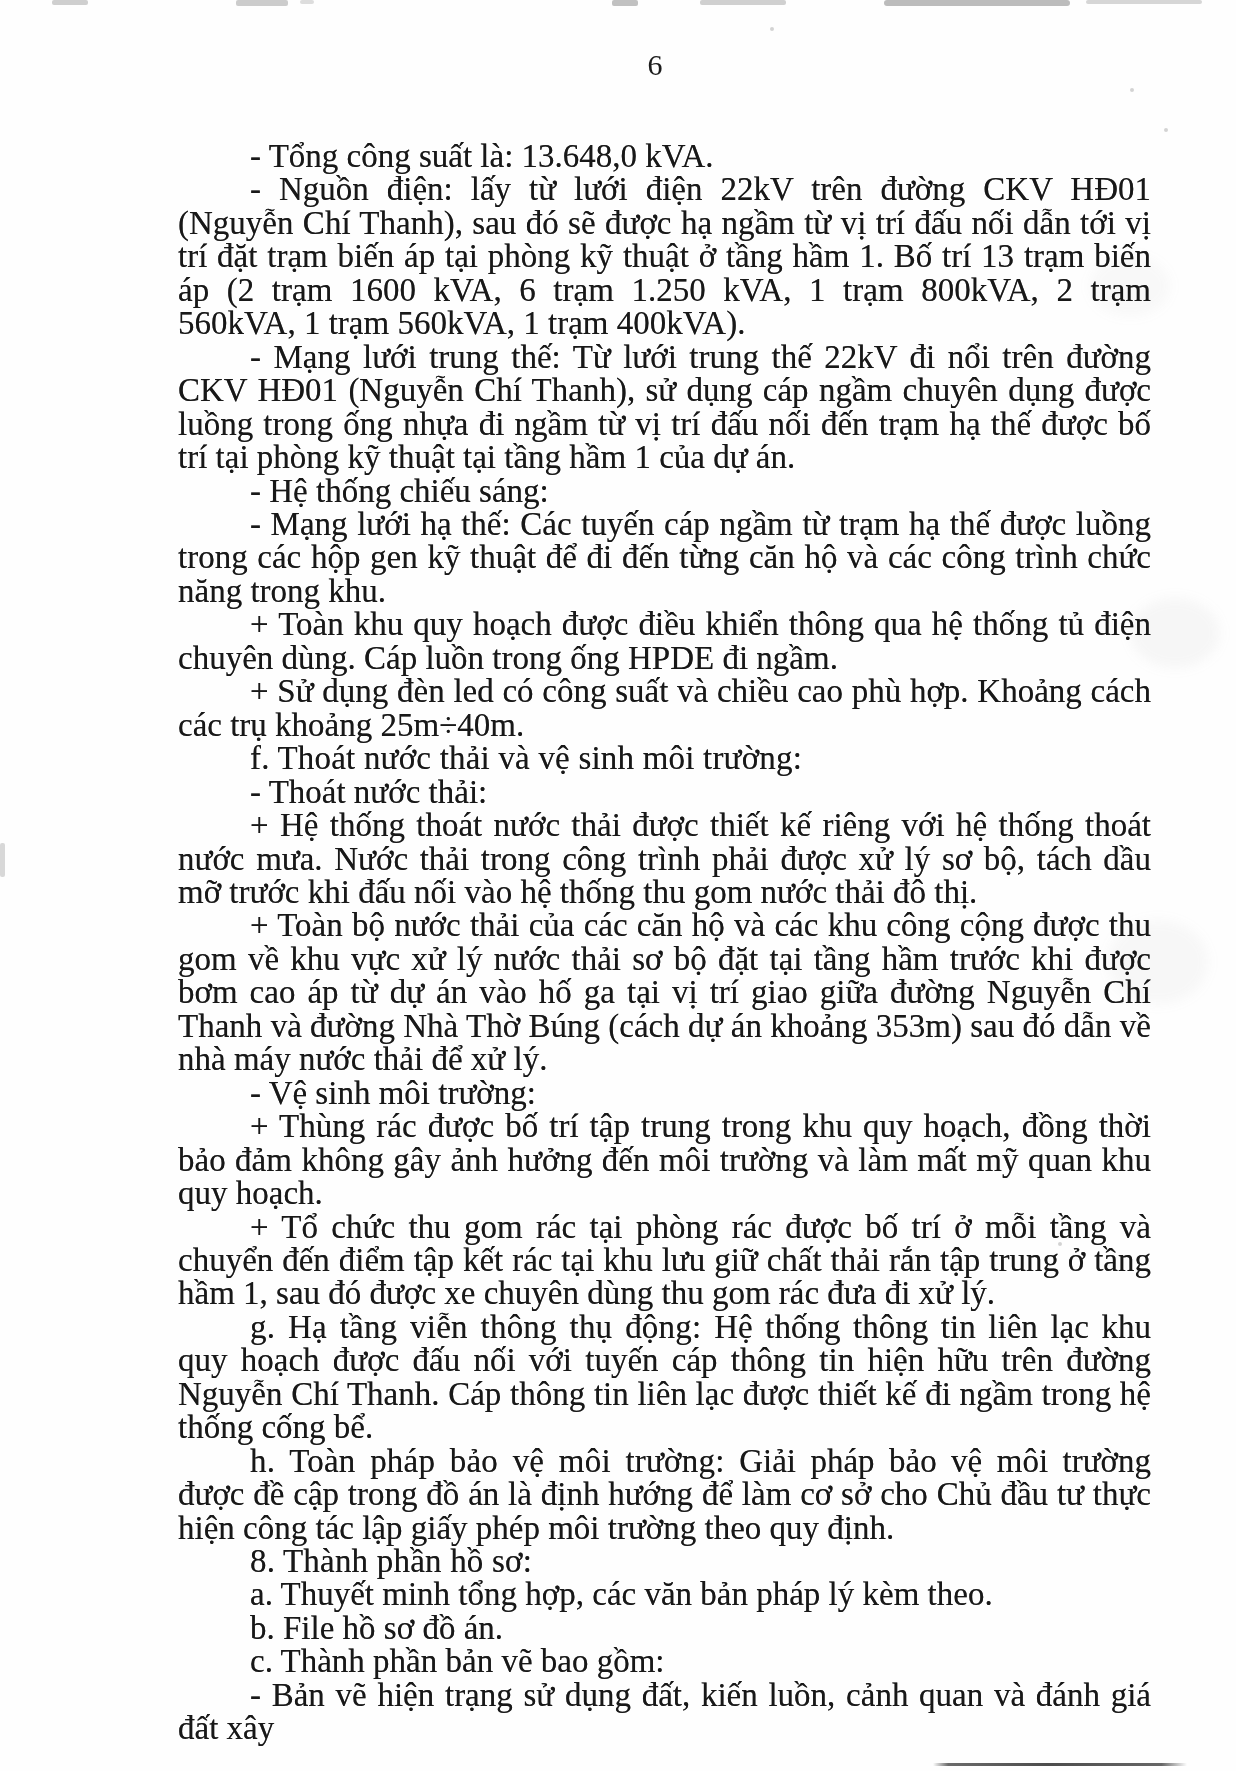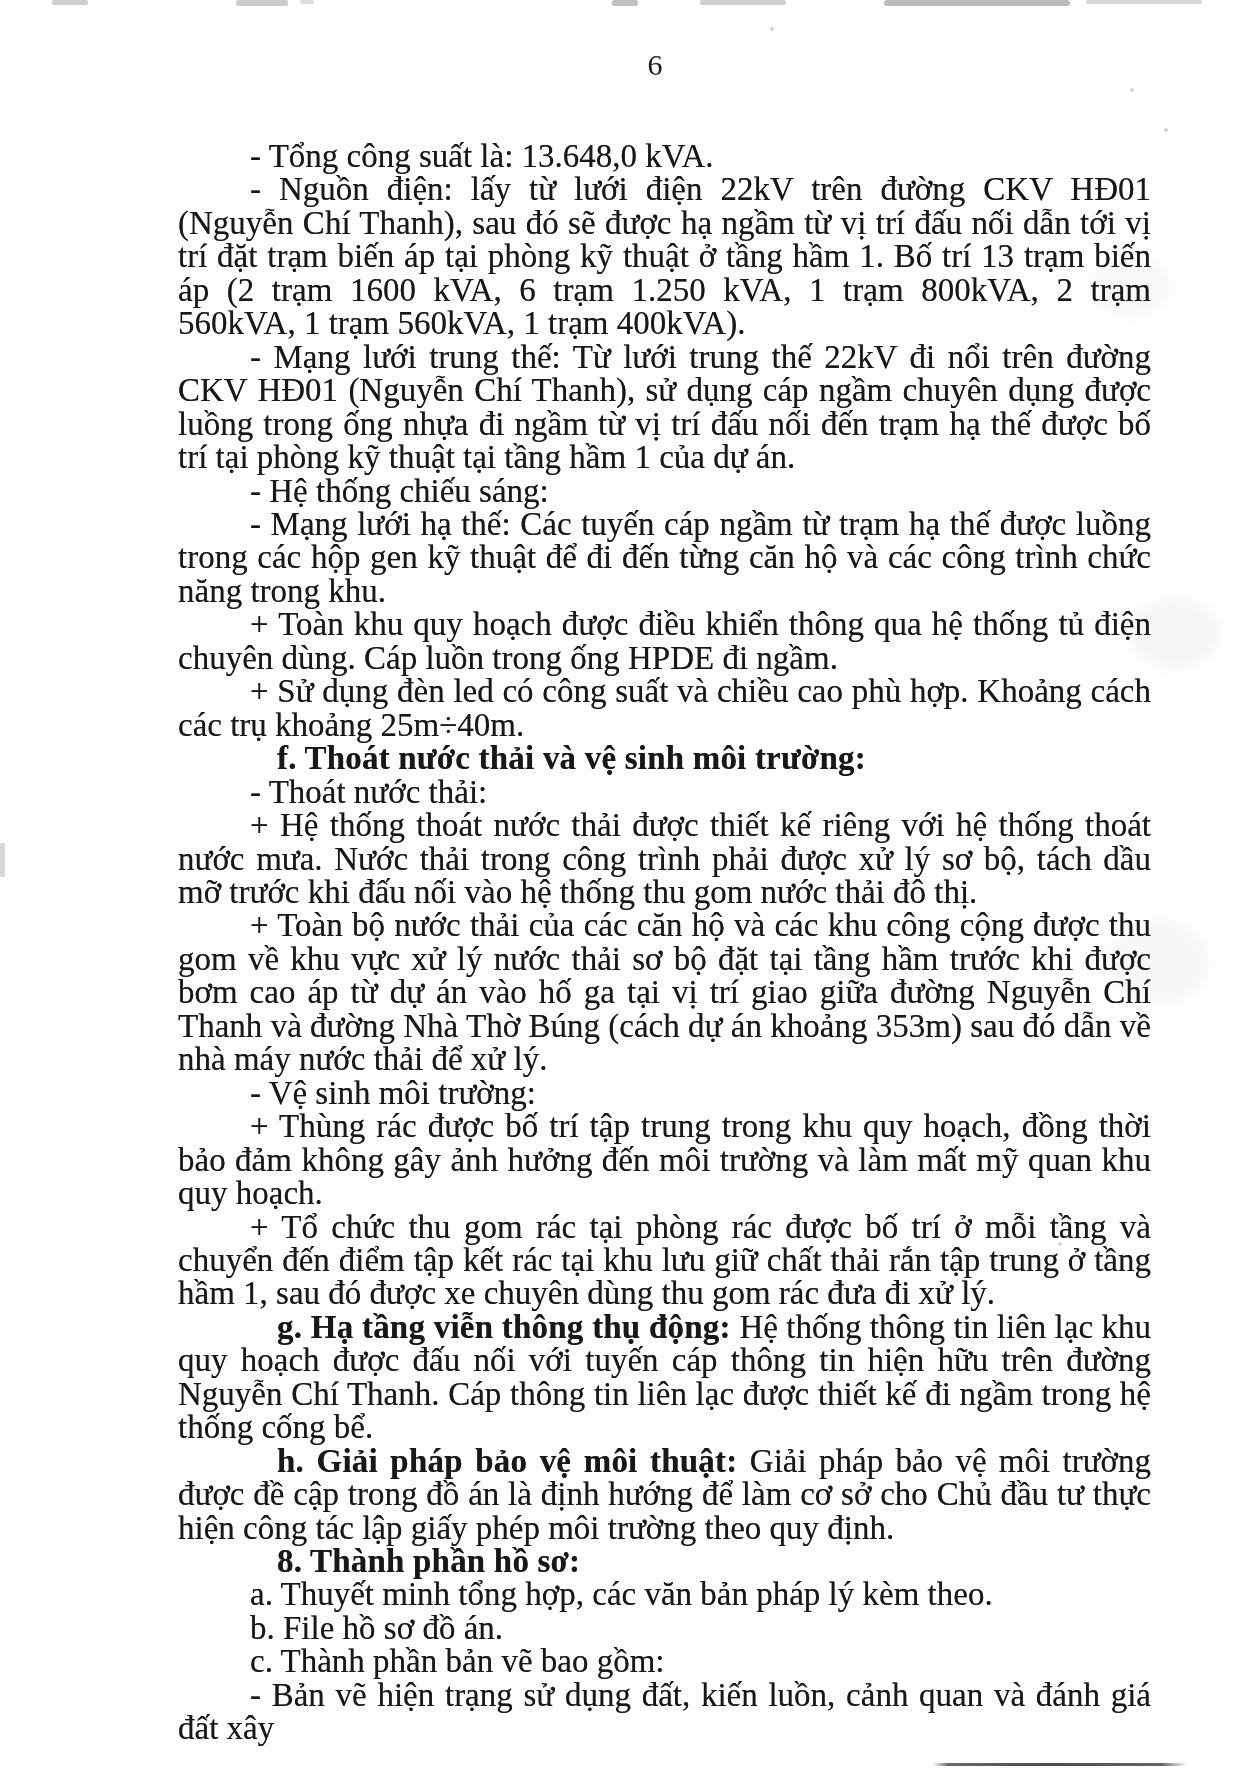--- a/index.html
+++ b/index.html
@@ -15,21 +15,21 @@
     position:absolute;top:48px;left:605px;width:100px;
     text-align:center;font-size:30px;line-height:34px;color:#1b1b1b;
   }
   .doc-body{
     position:absolute;left:178px;top:140px;width:973px;
     font-size:33px;line-height:33.45px;
     text-align:justify;
     text-shadow:0 0 0.5px rgba(25,25,25,.65);
   }
   .para{margin:0;text-indent:72px;}
-  .para .lead{font-weight:bold;letter-spacing:.2px;margin-left:27px;}
+  .para .lead{font-weight:normal;letter-spacing:.2px;}
   
   .art{position:absolute;pointer-events:none;}
   .a-top1{left:52px;top:0;width:36px;height:5px;background:rgba(150,150,150,.45);border-radius:2px;}
   .a-top2{left:236px;top:0;width:52px;height:6px;background:rgba(130,130,130,.40);border-radius:2px;}
   .a-top3{left:300px;top:0;width:14px;height:4px;background:rgba(160,160,160,.35);border-radius:2px;}
   .a-top4{left:612px;top:0;width:26px;height:6px;background:rgba(120,120,120,.45);border-radius:2px;}
   .a-top5{left:700px;top:0;width:86px;height:5px;background:rgba(140,140,140,.40);border-radius:2px;}
   .a-top6{left:884px;top:0;width:186px;height:6px;background:rgba(118,118,118,.48);border-radius:3px;}
   .a-top7{left:1086px;top:0;width:116px;height:4px;background:rgba(150,150,150,.38);border-radius:2px;}
   .a-bottomline{
@@ -96,21 +96,21 @@
   <p class="para"><span class="rest">+ Toàn bộ nước thải của các căn hộ và các khu công cộng được thu gom về khu vực xử lý nước thải sơ bộ đặt tại tầng hầm trước khi được bơm cao áp từ dự án vào hố ga tại vị trí giao giữa đường Nguyễn Chí Thanh và đường Nhà Thờ Búng (cách dự án khoảng 353m) sau đó dẫn về nhà máy nước thải để xử lý.</span></p>
 
   <p class="para"><span class="rest">- Vệ sinh môi trường:</span></p>
 
   <p class="para"><span class="rest">+ Thùng rác được bố trí tập trung trong khu quy hoạch, đồng thời bảo đảm không gây ảnh hưởng đến môi trường và làm mất mỹ quan khu quy hoạch.</span></p>
 
   <p class="para"><span class="rest">+ Tổ chức thu gom rác tại phòng rác được bố trí ở mỗi tầng và chuyển đến điểm tập kết rác tại khu lưu giữ chất thải rắn tập trung ở tầng hầm 1, sau đó được xe chuyên dùng thu gom rác đưa đi xử lý.</span></p>
 
   <p class="para"><b class="lead">g. Hạ tầng viễn thông thụ động: </b><span class="rest">Hệ thống thông tin liên lạc khu quy hoạch được đấu nối với tuyến cáp thông tin hiện hữu trên đường Nguyễn Chí Thanh. Cáp thông tin liên lạc được thiết kế đi ngầm trong hệ thống cống bể.</span></p>
 
-  <p class="para"><b class="lead">h. Giải pháp bảo vệ môi thuật: </b><span class="rest">Giải pháp bảo vệ môi trường được đề cập trong đồ án là định hướng để làm cơ sở cho Chủ đầu tư thực hiện công tác lập giấy phép môi trường theo quy định.</span></p>
+  <p class="para"><b class="lead">h. Toàn pháp bảo vệ môi trường: </b><span class="rest">Giải pháp bảo vệ môi trường được đề cập trong đồ án là định hướng để làm cơ sở cho Chủ đầu tư thực hiện công tác lập giấy phép môi trường theo quy định.</span></p>
 
   <p class="para"><b class="lead">8. Thành phần hồ sơ:</b></p>
 
   <p class="para"><span class="rest">a. Thuyết minh tổng hợp, các văn bản pháp lý kèm theo.</span></p>
 
   <p class="para"><span class="rest">b. File hồ sơ đồ án.</span></p>
 
   <p class="para"><span class="rest">c. Thành phần bản vẽ bao gồm:</span></p>
 
 

